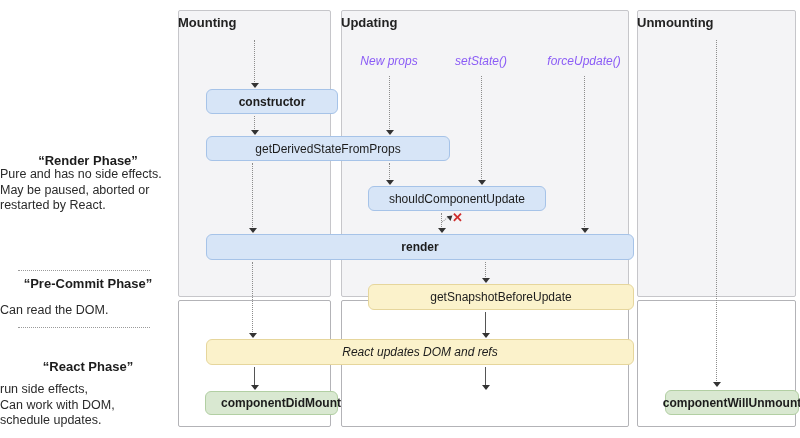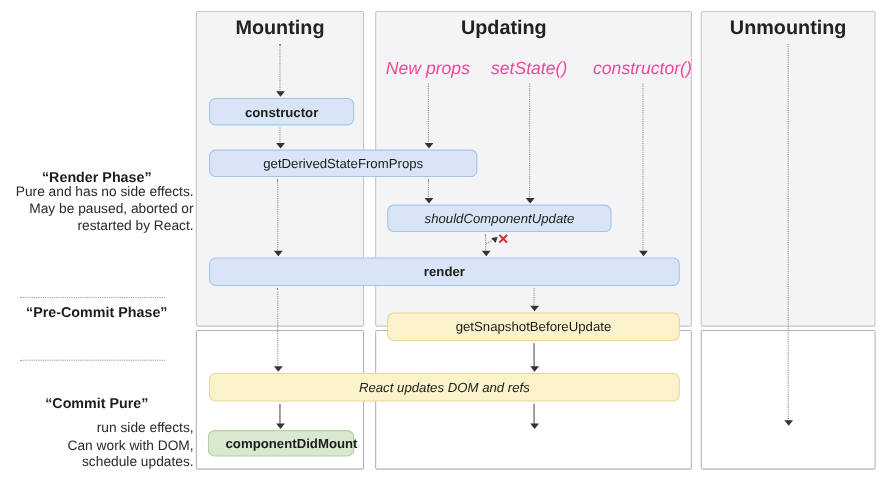--- a/index.html
+++ b/index.html
@@ -4,92 +4,96 @@
 <style>
   html,body{margin:0;padding:0;background:#ffffff;}
   #canvas{
     position:relative;width:800px;height:438px;background:#ffffff;
     font-family:"Liberation Sans", sans-serif;color:#151515;overflow:hidden;
   }
   
   .panel{position:absolute;box-sizing:border-box;border:1px solid #c6c6ca;border-radius:2px;z-index:1;}
   .panel.gray{background:#f4f4f6;}
   .panel.white{background:#ffffff;border-color:#b3b3b7;}
-  .col-header{position:absolute;z-index:2;text-align:center;font-weight:bold;font-size:18px;color:#222;}
-  .trigger{position:absolute;z-index:2;transform:translateX(-50%);font-style:italic;font-size:16px;color:#ec4899;white-space:nowrap;}
+  .col-header{position:absolute;z-index:2;font-weight:bold;font-size:13px;color:#222;}
+  .trigger{position:absolute;z-index:2;transform:translateX(-50%);font-style:italic;font-size:12px;color:#8b5cf6;white-space:nowrap;}
   
   .node{
     position:absolute;box-sizing:border-box;z-index:2;border-radius:6px;border:1px solid;
     display:flex;align-items:center;justify-content:center;
-    font-size:12px;white-space:nowrap;color:#1c1c1c;
+    font-size:12px;white-space:nowrap;color:#1c1c1c;margin-left:16px;
   }
   .node.blue{background:#d7e5f7;border-color:#a6c3e8;}
   .node.yellow{background:#fbf2cb;border-color:#e6d69c;}
   .node.green{background:#d9e8d1;border-color:#b2cfa3;}
   .bold{font-weight:bold;}
   .italic{font-style:italic;}
   
   .vline{position:absolute;width:0;z-index:3;}
   .vline.dot{border-left:1px dotted #8c8c8c;}
   .vline.solid{border-left:1px solid #555;}
   .vline::after{
     content:"";position:absolute;left:-4px;bottom:-2px;width:0;height:0;
     border-left:4px solid transparent;border-right:4px solid transparent;border-top:5px solid #333;
   }
   .scu-branch-line{position:absolute;left:443px;top:218px;width:9px;height:6px;border-top:1px dotted #8c8c8c;transform:rotate(-38deg);z-index:3;}
   .scu-branch-head{position:absolute;left:448px;top:214px;width:0;height:0;border-top:3px solid transparent;border-bottom:3px solid transparent;border-left:5px solid #333;transform:rotate(-40deg);z-index:3;}
   .cancel-x{position:absolute;left:452px;top:211px;z-index:4;color:#cf2e2e;font-weight:bold;font-size:13px;line-height:13px;}
   
   .phase-title{position:absolute;left:0;width:176px;z-index:2;text-align:center;font-weight:bold;font-size:13px;color:#1c1c1c;}
-  .phase-desc{position:absolute;left:0;width:176px;z-index:2;text-align:right;font-size:12.5px;line-height:15.5px;color:#2a2a2a;}
+  .phase-desc{position:absolute;left:0;width:176px;z-index:2;text-align:left;font-size:12.5px;line-height:15.5px;color:#2a2a2a;}
   .hdivider{position:absolute;left:18px;width:132px;height:0;border-top:1px dotted #9a9a9a;z-index:2;}
 </style>
 </head>
 <body>
 
 <div id="canvas">
 
   <div class="panel gray" style="left:178px;top:10px;width:153px;height:287px;"></div>
   <div class="panel gray" style="left:341px;top:10px;width:288px;height:287px;"></div>
   <div class="panel gray" style="left:637px;top:10px;width:159px;height:287px;"></div>
   <div class="panel white" style="left:178px;top:300px;width:153px;height:127px;"></div>
   <div class="panel white" style="left:341px;top:300px;width:288px;height:127px;"></div>
   <div class="panel white" style="left:637px;top:300px;width:159px;height:127px;"></div>
 
   <div class="col-header" style="left:178px;top:15px;width:153px;">Mounting</div>
   <div class="col-header" style="left:341px;top:15px;width:234px;">Updating</div>
   <div class="col-header" style="left:637px;top:15px;width:159px;">Unmounting</div>
 
   <div class="trigger" style="left:389px;top:54px;">New props</div>
   <div class="trigger" style="left:481px;top:54px;">setState()</div>
-  <div class="trigger" style="left:584px;top:54px;">constructor()</div>
+  <div class="trigger" style="left:584px;top:54px;">forceUpdate()</div>
 
   <div class="phase-title" style="top:141px;margin-top:12px;">“Render Phase”</div>
   <div class="phase-desc" style="top:167px;">
     <div>Pure and has no side effects.</div>
     <div>May be paused, aborted or</div>
     <div>restarted by React.</div>
   </div>
   <div class="hdivider" style="top:270px;"></div>
   <div class="phase-title" style="top:276px;">“Pre-Commit Phase”</div>
+  <div class="phase-desc" style="top:303px;">
+    <div>Can read the DOM.</div>
+  </div>
   <div class="hdivider" style="top:327px;"></div>
-  <div class="phase-title" style="top:359px;">“Commit Pure”</div>
+  <div class="phase-title" style="top:359px;">“React Phase”</div>
   <div class="phase-desc" style="top:382px;">
     <div>run side effects,</div>
     <div>Can work with DOM,</div>
     <div>schedule updates.</div>
   </div>
 
   <div class="node blue bold" style="left:190px;top:89px;width:132px;height:25px;">constructor</div>
   <div class="node blue" style="left:190px;top:136px;width:244px;height:25px;">getDerivedStateFromProps</div>
-  <div class="node blue" style="left:352px;top:186px;width:204px;height:25px;font-style:italic;">shouldComponentUpdate</div>
+  <div class="node blue" style="left:352px;top:186px;width:178px;height:25px;">shouldComponentUpdate</div>
   <div class="node yellow" style="left:352px;top:284px;width:266px;height:26px;">getSnapshotBeforeUpdate</div>
   <div class="node blue bold" style="left:190px;top:234px;width:428px;height:26px;">render</div>
   <div class="node yellow italic" style="left:190px;top:339px;width:428px;height:26px;">React updates DOM and refs</div>
   <div class="node green bold" style="left:189px;top:391px;width:133px;height:24px;padding-left:19px;">componentDidMount</div>
+  <div class="node green bold" style="left:649px;top:390px;width:134px;height:25px;">componentWillUnmount</div>
 
   <div class="vline dot" style="left:254px;top:40px;height:46px;"></div>
   <div class="vline dot" style="left:254px;top:116px;height:17px;"></div>
   <div class="vline dot" style="left:252px;top:163px;height:68px;"></div>
   <div class="vline dot" style="left:252px;top:262px;height:74px;"></div>
   <div class="vline solid" style="left:254px;top:367px;height:21px;"></div>
 
   <div class="vline dot" style="left:389px;top:76px;height:57px;"></div>
   <div class="vline dot" style="left:481px;top:76px;height:107px;"></div>
   <div class="vline dot" style="left:584px;top:76px;height:155px;"></div>

